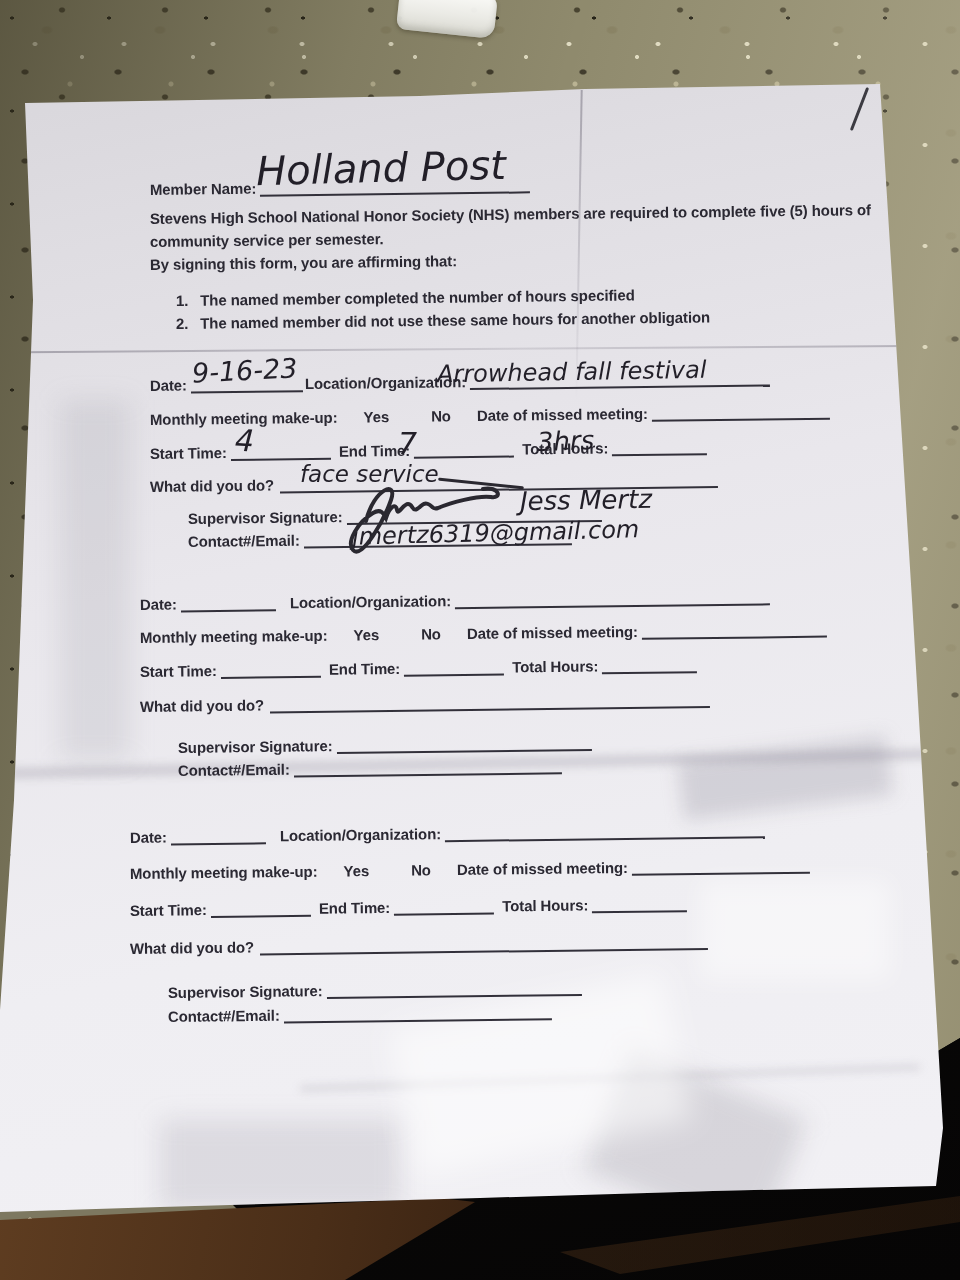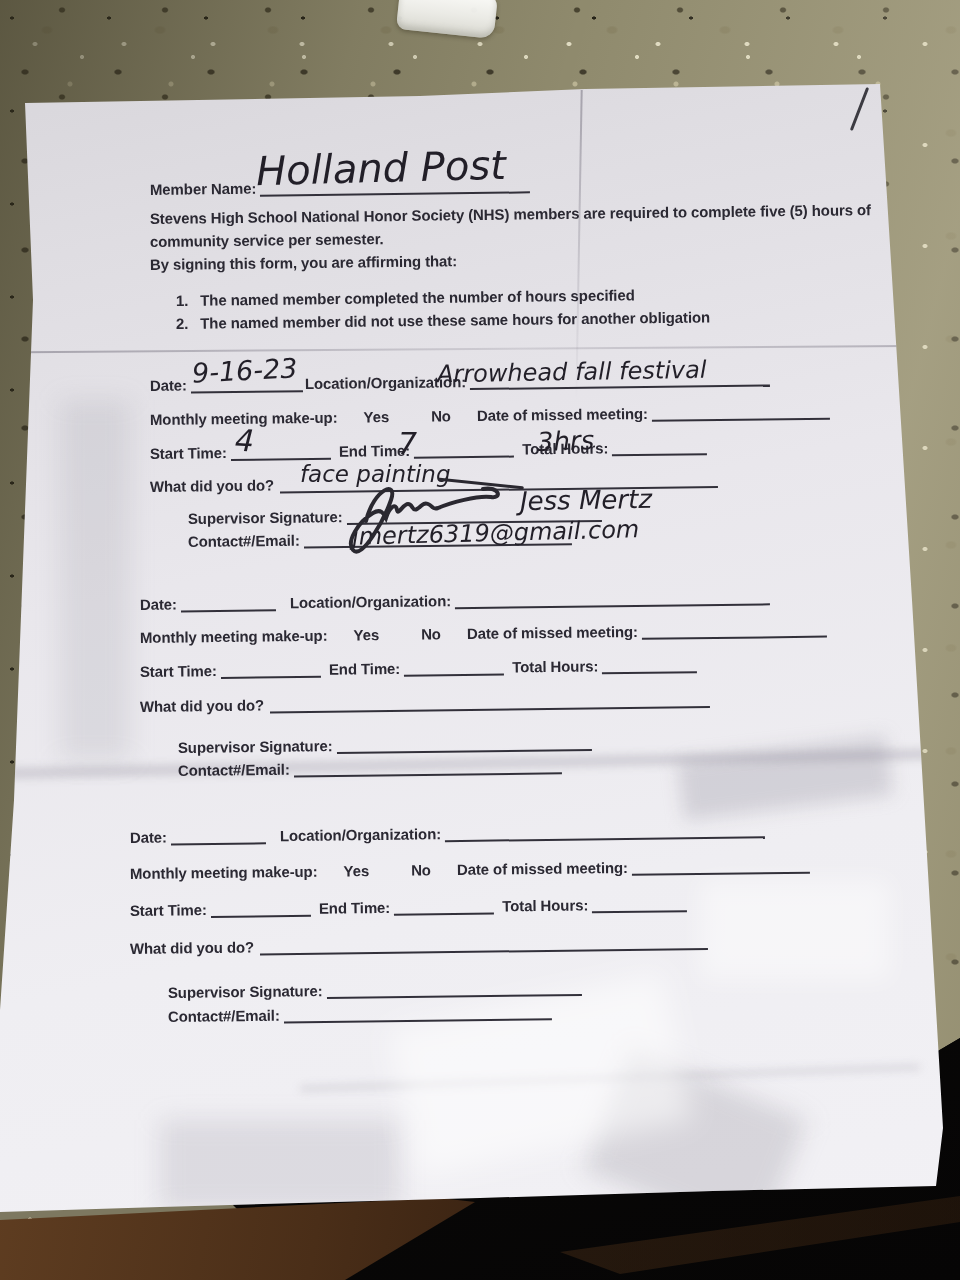--- a/index.html
+++ b/index.html
@@ -155,21 +155,21 @@
       <span class="lbl">Contact#/Email:</span>
       <span class="ln" style="width:268px; margin-left:4px;"></span>
     </div>
 
     <div class="hw" style="left:256px; top:148px; font-size:40px; transform:rotate(-1.5deg);">Holland Post</div>
     <div class="hw" style="left:192px; top:357px; font-size:27px; transform:rotate(-3deg);">9-16-23</div>
     <div class="hw" style="left:437px; top:360px; font-size:24px; transform:rotate(-1deg);">Arrowhead fall festival</div>
     <div class="hw" style="left:235px; top:426px; font-size:30px; transform:rotate(3deg);">4</div>
     <div class="hw" style="left:398px; top:429px; font-size:30px;">7</div>
     <div class="hw" style="left:537px; top:428px; font-size:26px; transform:rotate(-2deg);">3hrs</div>
-    <div class="hw" style="left:300px; top:463px; font-size:23px;">face painting</div>
+    <div class="hw" style="left:300px; top:463px; font-size:23px;">face service</div>
     <div class="pen-tail"></div>
     <div class="hw" style="left:520px; top:487px; font-size:26px; transform:rotate(-1deg);">Jess Mertz</div>
     <div class="hw" style="left:352px; top:521px; font-size:24px; transform:rotate(-1.5deg);">jmertz6319@gmail.com</div>
     <svg class="sig-svg" width="190" height="86" viewBox="0 0 190 86">
       <path d="M38,45 C46,12 70,4 63,24 C56,44 34,84 25,74 C18,66 30,46 45,37 C53,32 56,38 58,42 C62,30 68,27 69,34 C70,40 75,28 80,28 C85,28 84,36 89,33 C94,30 95,26 100,28 C105,30 104,34 110,32 C122,27 150,19 163,21 C174,23 172,10 155,13" fill="none" stroke="#2a2830" stroke-width="4" stroke-linecap="round"></path>
     </svg>
 
     <div class="row" style="left:140px; top:592px;">
       <span class="lbl">Date:</span>
       <span class="ln" style="width:95px; margin-left:4px;"></span>

